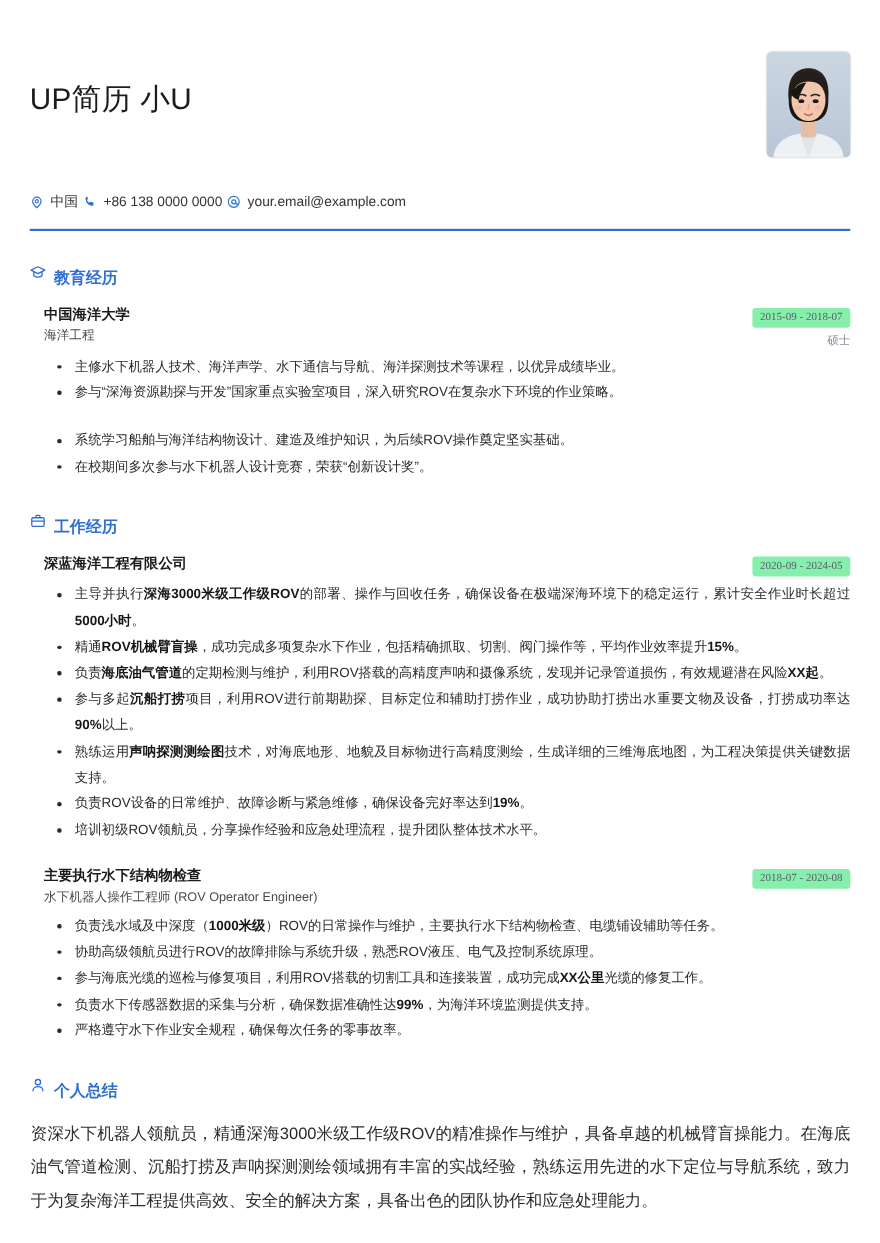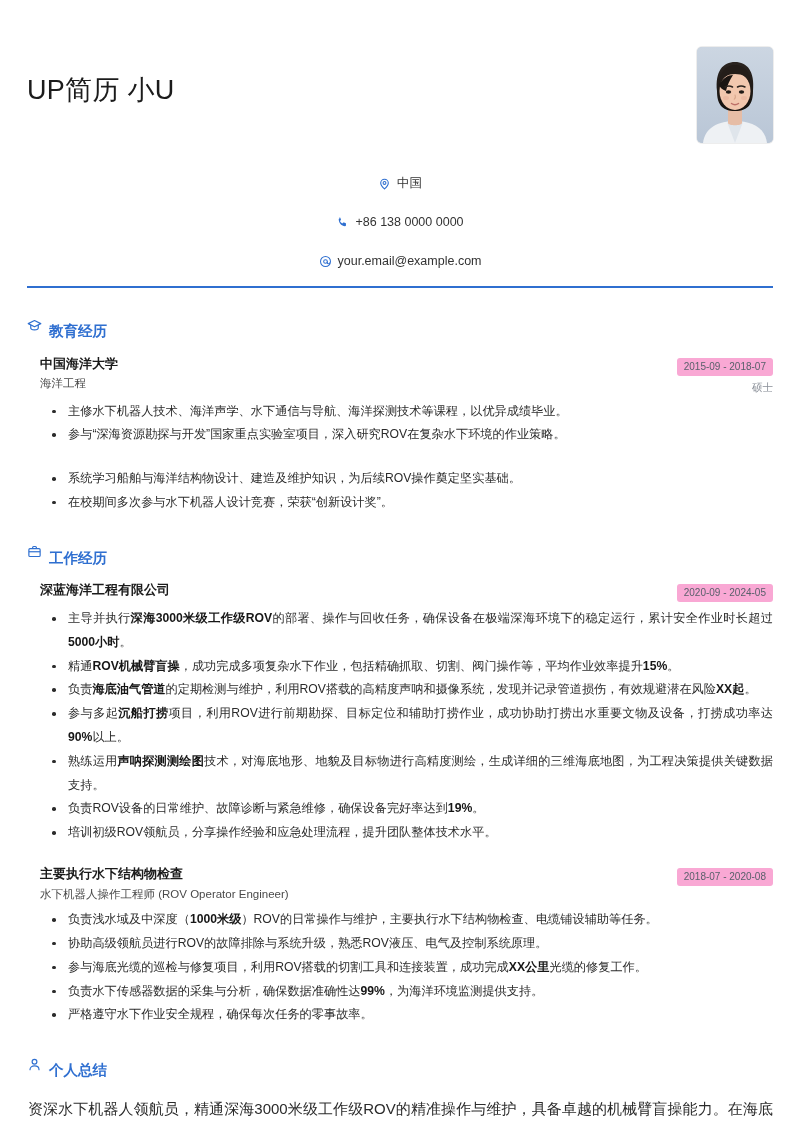--- a/index.html
+++ b/index.html
@@ -52,25 +52,24 @@
     box-shadow: 0 0 0 1px rgba(0,0,0,0.07);
     position: relative;
     background: #c3cddb;
   }
   .photo-frame svg { display: block; width: 100%; height: 100%; }
 
   
   .contact-row {
     display: flex;
     align-items: center;
-    gap: 26px;
+    gap: 4px;
     margin-top: 34px;
     font-size: 12.5px;
     color: #333333;
-    flex-direction: column;
   }
   .contact-item {
     display: flex;
     align-items: center;
     gap: 6px;
     white-space: nowrap;
   }
   .contact-item .ico {
     display: inline-flex;
     align-items: center;
@@ -137,27 +136,28 @@
     line-height: 1.6;
     margin-top: 1px;
   }
   .entry-meta {
     text-align: right;
     flex: none;
     padding-top: 1px;
   }
   .date-badge {
     display: inline-block;
-    background: #f9a8d4;
+    background: #86efac;
     color: #59606b;
     font-size: 10px;
     line-height: 1;
     padding: 4px 7px;
     border-radius: 3px;
     white-space: nowrap;
+    font-family: Liberation Serif, serif;
   }
   .meta-extra {
     display: block;
     font-size: 10.5px;
     color: #8a8f98;
     margin-top: 5px;
     white-space: nowrap;
   }
 
   

